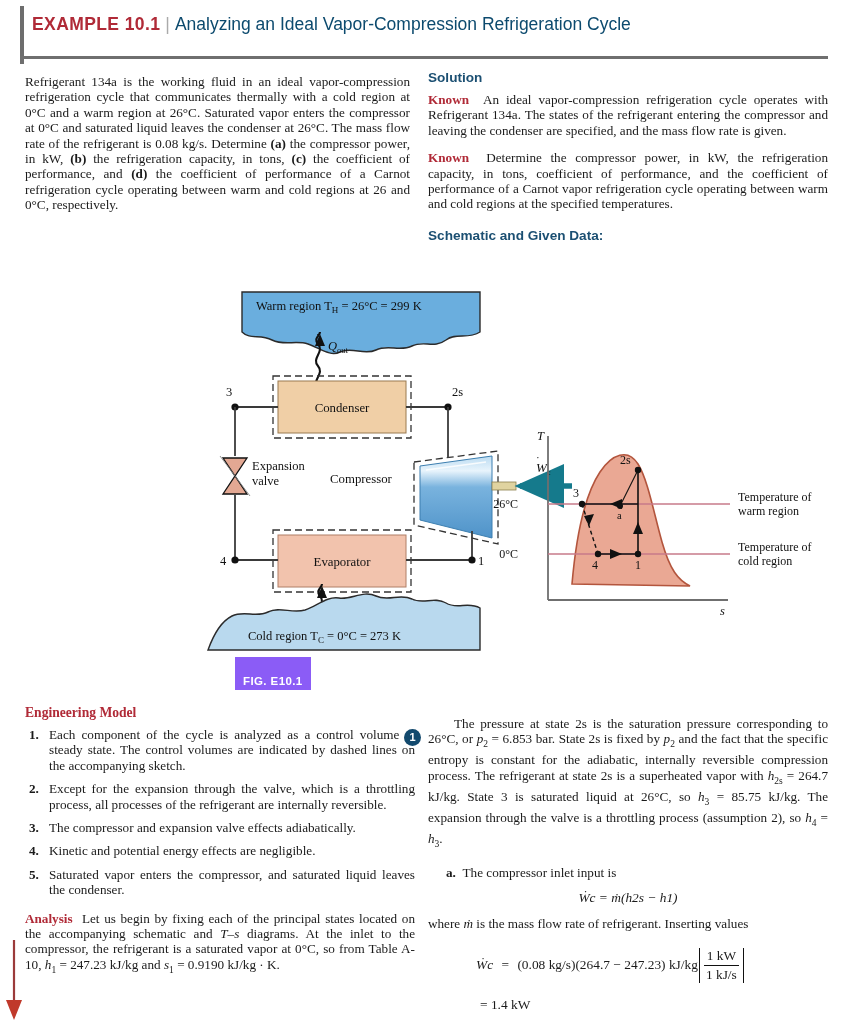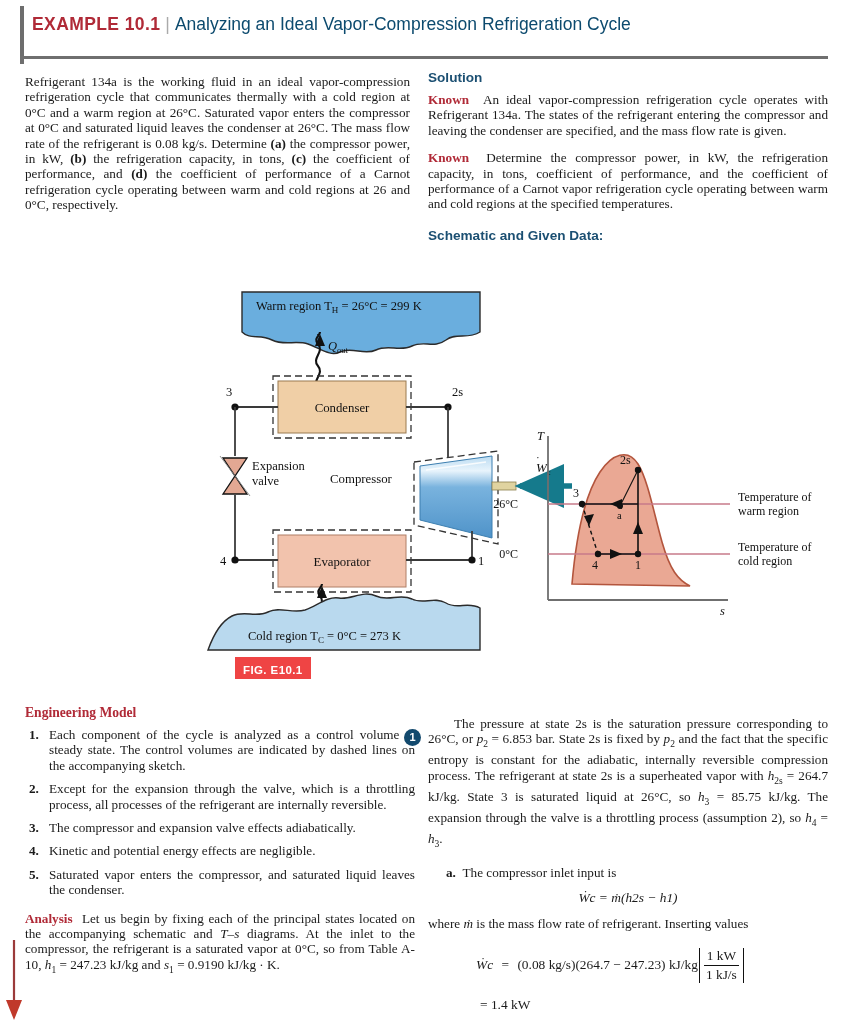--- a/index.html
+++ b/index.html
@@ -64,22 +64,22 @@
   ol.model li .num{
     position:absolute;left:4px;top:0;font-weight:bold;
   }
 
   
   .figure{
     position:absolute;left:180px;top:288px;width:640px;height:390px;
   }
   .fig-label{
     position:absolute;left:55px;top:369px;
-    background:#ef4444;color:#ffffff;font-family:"Liberation Sans", sans-serif;
-    font-weight:bold;font-size:11.5px;padding:7px 8px 3px 8px;letter-spacing:0.4px;
+    background:#8b5cf6;color:#ffffff;font-family:"Liberation Sans", sans-serif;
+    font-weight:bold;font-size:11.5px;padding:18px 8px 3px 8px;letter-spacing:0.4px;
   }
 
   
   .note-circle{
     position:absolute;left:404px;top:729px;width:17px;height:17px;border-radius:50%;
     background:#134a6e;color:#fff;font-family:"Liberation Sans", sans-serif;
     font-size:11px;font-weight:bold;text-align:center;line-height:17px;
   }
 
   

